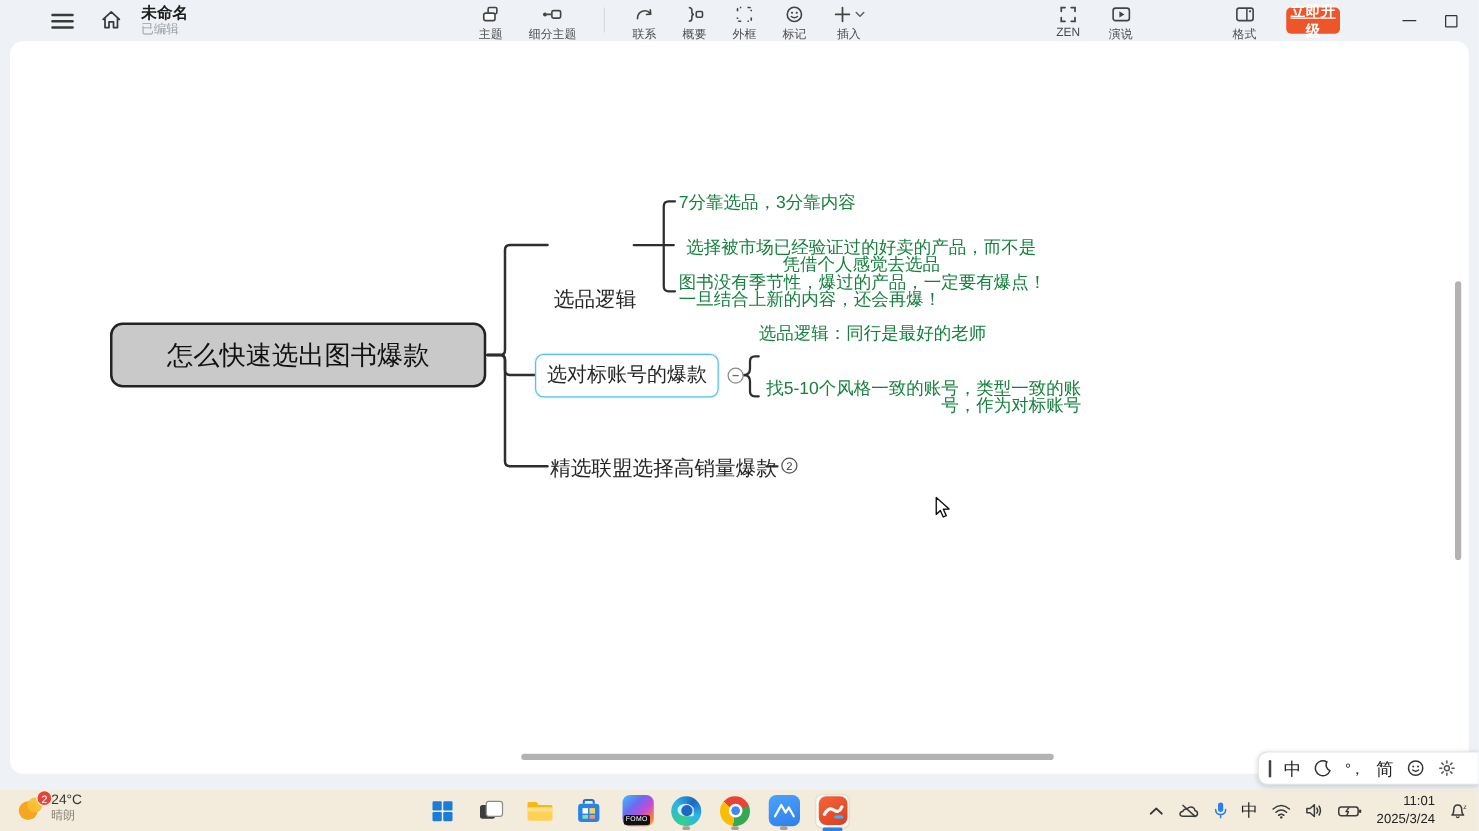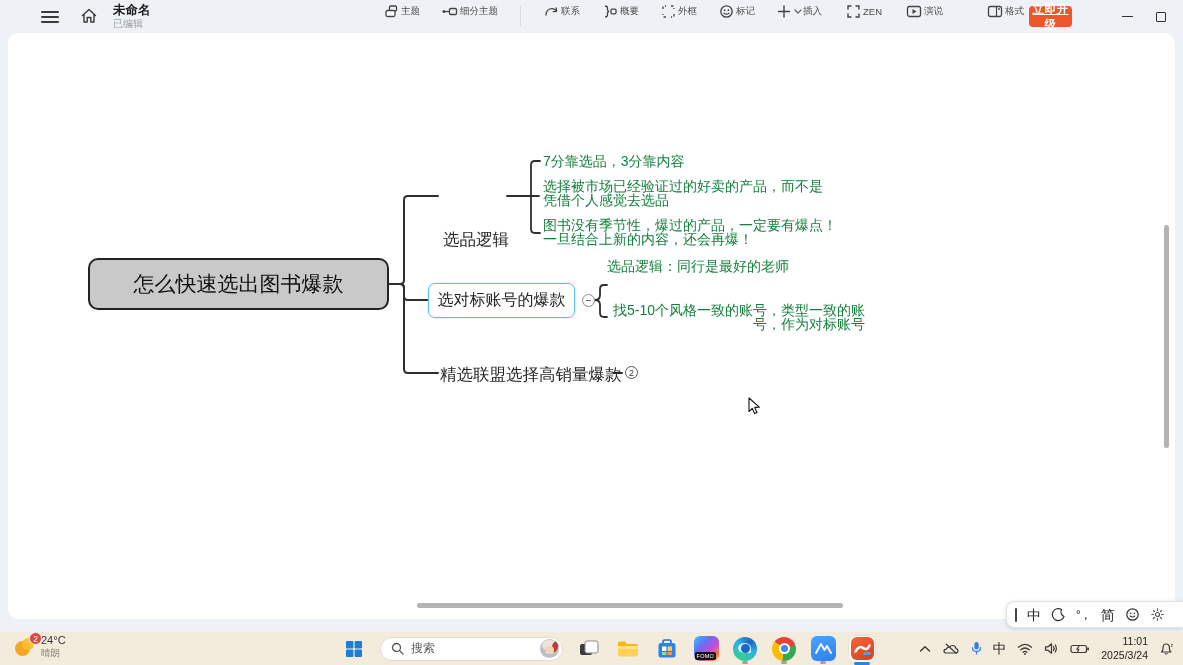--- a/index.html
+++ b/index.html
@@ -10,21 +10,21 @@
   }
   
   .titlebar { position:absolute; left:0; top:0; width:1183px; height:33px;margin-left:28px; }
   .hamburger { position:absolute; left:13px; top:8px; width:18px; height:16px; cursor:pointer; }
   .hamburger span { display:block; height:1.6px; background:#3a3a3a; margin:3.4px 0; border-radius:1px; }
   .home-btn { position:absolute; left:51px; top:6px; width:20px; height:20px; }
   .doc-title { position:absolute; left:85px; top:3px; line-height:1.15; }
   .doc-title .t { font-size:12.5px; font-weight:bold; color:#1b1b1b; }
   .doc-title .s { font-size:10px; color:#9aa0a6; margin-top:1px;font-family:Liberation Serif, serif; }
   .tb-center { position:absolute; left:352px; top:2px; display:flex; align-items:flex-start; gap:15px; }
-  .tb-item { display:flex; flex-direction:row; align-items:center; gap:1px; cursor:pointer; padding:1px 3px; }
+  .tb-item { display:flex; flex-direction:column; align-items:center; gap:1px; cursor:pointer; padding:1px 3px; }
   .tb-item .lbl { font-size:9.5px; color:#4c4c4c; white-space:nowrap; }
   .tb-divider { width:1px; height:20px; background:#d9dde2; margin:4px 4px 0; }
   .tb-right-zen { position:absolute; left:814px; top:2px; display:flex; gap:17px; }
   .tb-format { position:absolute; left:955px; top:2px; }
   .upgrade-btn { position:absolute; left:1001px; top:6px; width:43px; height:21px;
     background:var(--accent-orange,#ee5528); color:#fff; font-size:11.5px; font-weight:bold;
     border:none; border-radius:4px; cursor:pointer; display:flex; align-items:center; justify-content:center; letter-spacing:.5px;text-decoration:underline;}
   .win-controls { position:absolute; left:1082px; top:0; height:33px; display:flex; }
   .win-btn { width:34px; height:33px; display:flex; align-items:center; justify-content:center; cursor:pointer; }
   .min-glyph { width:11px; height:1.4px; background:#333; }
@@ -37,21 +37,21 @@
     display:flex; align-items:center; justify-content:center; font-size:21px; color:#111; cursor:pointer; }
   .branch-label { position:absolute; font-size:16.5px; color:#262626; white-space:nowrap; cursor:pointer; }
   .b1-label { left:443px; top:186px;margin-top:43px; }
   .b3-label { left:440px; top:364px; }
   .b2-node { position:absolute; left:428px; top:283px; width:147px; height:35px;
     background:#fff; border:1.6px solid var(--selection-cyan,#57c3ea); border-radius:7px;
     display:flex; align-items:center; justify-content:center; font-size:16px; color:#262626; cursor:pointer;
     box-shadow:0 0 0 1px rgba(87,195,234,.15); }
   .child-text { position:absolute; font-size:14px; line-height:13.8px; color:#15803d; cursor:pointer; }
   .b1c1 { left:543px; top:155px; white-space:nowrap; }
-  .b1c2 { left:543px; top:180px; width:292px; }
+  .b1c2 { left:543px; top:191px; width:292px;text-align:center; }
   .b1c3 { left:543px; top:219px; width:302px; }
   .b2c1 { left:607px; top:260px; white-space:nowrap; }
   .b2c2 { left:607px; top:304px; width:258px;text-align:right; }
   .collapse-btn { position:absolute; left:582px; top:294px; width:13px; height:13px; border:1.3px solid #8a8a8a;
     border-radius:50%; background:#fff; cursor:pointer; }
   .collapse-btn::after { content:""; position:absolute; left:2.5px; top:4.6px; width:5.5px; height:1.4px; background:#6a6a6a; }
   .collapsed-badge { position:absolute; left:625px; top:366px; width:13px; height:13px; border:1.2px solid #555;
     border-radius:50%; background:#fff; font-size:9px; color:#333; display:flex; align-items:center; justify-content:center; cursor:pointer; }
   .h-scrollbar { position:absolute; left:417px; top:603px; width:426px; height:5px; background:#b3b3b3; border-radius:3px; cursor:pointer; }
   .v-scrollbar { position:absolute; left:1164px; top:225px; width:5px; height:223px; background:#b3b3b3; border-radius:3px; cursor:pointer; }
@@ -313,32 +313,20 @@
 
   <div class="tb-icons">
     <div class="task-icon">
       <svg width="18" height="18" viewBox="0 0 18 18">
           <rect x="1" y="1" width="7.4" height="7.4" rx="1" fill="#1a7ed6"></rect>
           <rect x="9.6" y="1" width="7.4" height="7.4" rx="1" fill="#1a7ed6"></rect>
           <rect x="1" y="9.6" width="7.4" height="7.4" rx="1" fill="#1a7ed6"></rect>
           <rect x="9.6" y="9.6" width="7.4" height="7.4" rx="1" fill="#1a7ed6"></rect>
         </svg>
     </div>
-    <div class="search-pill">
-      <svg width="13" height="13" viewBox="0 0 13 13">
-          <circle cx="5.5" cy="5.5" r="4" fill="none" stroke="#555" stroke-width="1.3"></circle>
-          <line x1="8.6" y1="8.6" x2="12" y2="12" stroke="#555" stroke-width="1.3" stroke-linecap="round"></line>
-        </svg>
-      <span class="ph">搜索</span>
-      <div class="search-avatar">
-          <div class="hair"></div>
-          <div class="feather"></div>
-          <div class="face"></div>
-        </div>
-    </div>
     <div class="task-icon">
       <svg width="22" height="20" viewBox="0 0 22 20">
           <rect x="2" y="5" width="12" height="11" rx="2" fill="#3c3c3c"></rect>
           <rect x="7" y="2" width="13" height="12" rx="2" fill="#fff" stroke="#8c8c8c" stroke-width="1"></rect>
         </svg>
     </div>
     <div class="task-icon">
       <svg width="24" height="20" viewBox="0 0 24 20">
           <path d="M2 4 Q2 2.5 3.5 2.5 H9 L11 5 H20.5 Q22 5 22 6.5 V8 H2 Z" fill="#f7b916"></path>
           <rect x="2" y="7" width="20" height="10.5" rx="1.8" fill="#ffd255"></rect>

